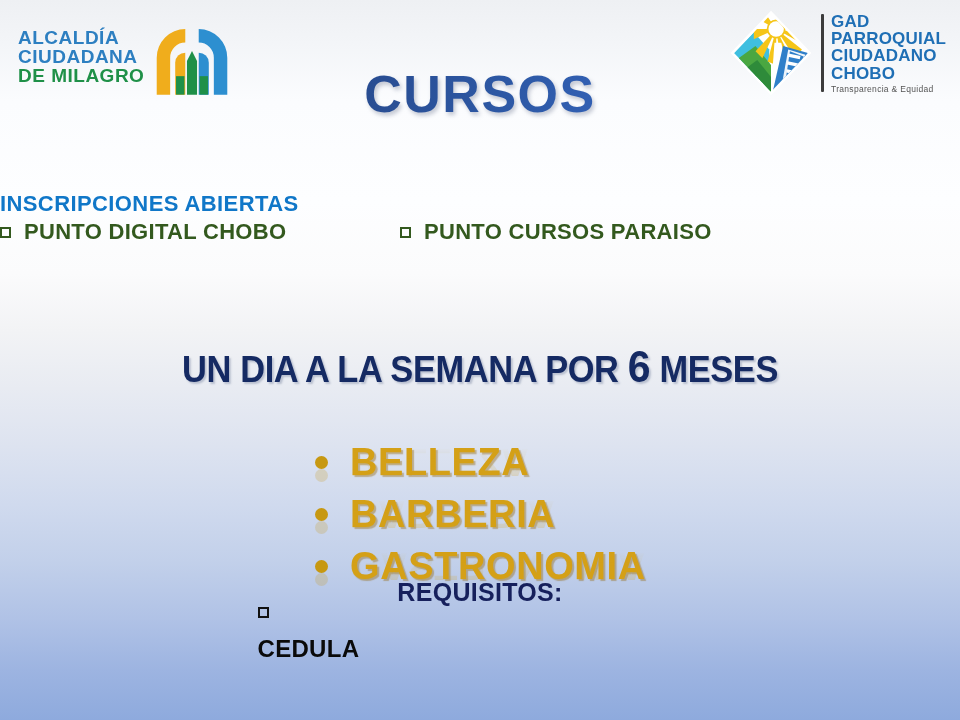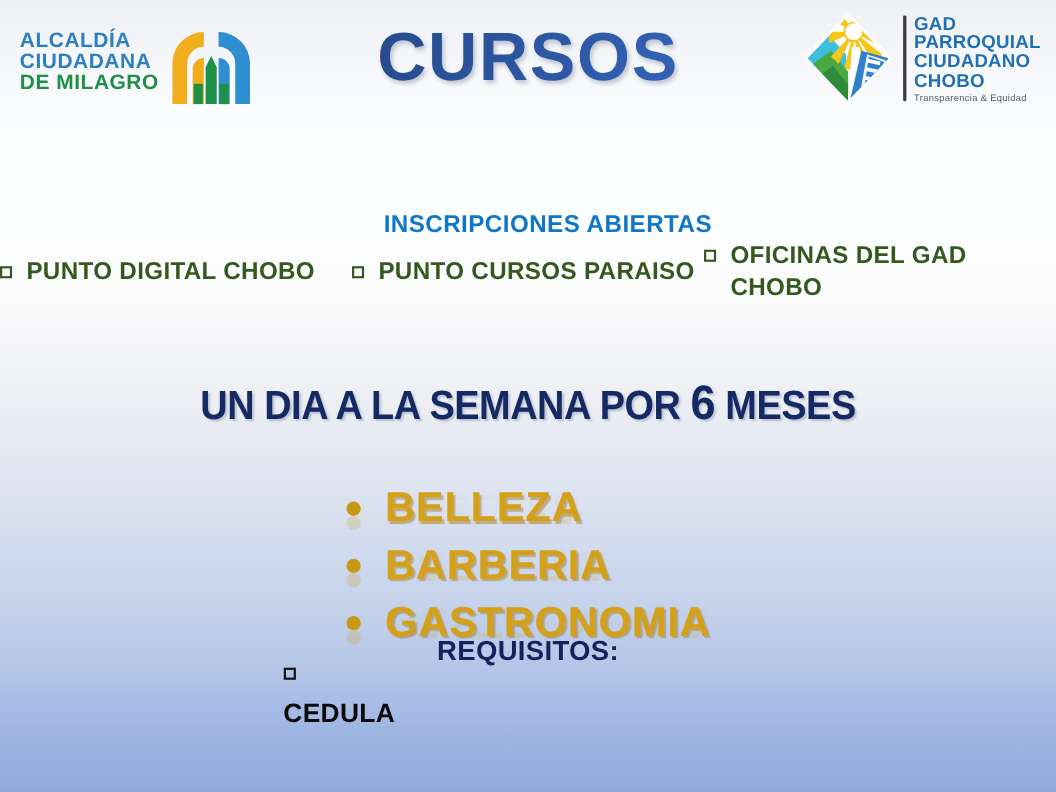--- a/index.html
+++ b/index.html
@@ -62,38 +62,39 @@
   .gad-tag {
     color:#555; font-size:8.5px; margin-top:3px; letter-spacing:0.3px;
   }
 
   
   .title-block {
     position:absolute; left:0; right:0; top:20px;
     text-align:center;
   }
   .title-line {
-    font-size:62px;
+    font-size:52px;
     font-weight:bold;
     letter-spacing:1.5px;
     line-height:1.08;
     background:linear-gradient(100deg,#1b3268 0%,#23407c 22%,#2e5aa8 55%,#3a6ccb 78%,#4075d6 100%);
     -webkit-background-clip:text;
     background-clip:text;
     color:transparent;
     -webkit-text-fill-color:transparent;
     filter:drop-shadow(2px 3px 2px rgba(90,100,130,0.35));
+    margin-top:46px;
   }
 
   
   .insc-head {
     position:absolute; left:0; right:0; top:191px;
-    text-align:center;
+    text-align:left;
     color:#1077c8;
-    font-size:22px; font-weight:bold; letter-spacing:0.4px;margin-left:36px;
+    font-size:22px; font-weight:bold; letter-spacing:0.4px;
   }
   .insc-list {
     position:absolute; left:0; right:0; top:217px;
     display:flex; flex-direction:row; align-items:center;
   }
   .insc-item {
     width:400px;
     display:flex; align-items:baseline; gap:13px;
     color:#33591e;
     font-size:22px; font-weight:bold; letter-spacing:0.3px;
@@ -273,24 +274,20 @@
   <div class="insc-head">INSCRIPCIONES ABIERTAS</div>
   <div class="insc-list">
     <div class="insc-item">
       <span class="box-bullet"></span>
       <span>PUNTO DIGITAL CHOBO</span>
     </div>
     <div class="insc-item">
       <span class="box-bullet"></span>
       <span>PUNTO CURSOS PARAISO</span>
     </div>
-    <div class="insc-item">
-      <span class="box-bullet"></span>
-      <span>OFICINAS DEL GAD CHOBO</span>
-    </div>
   </div>
 
   <div class="undia">
     <span>UN DIA A LA SEMANA POR </span><span class="big6">6</span><span> MESES</span>
   </div>
 
   <div class="courses">
     <div class="course-row">
       <span class="dot-bullet"></span>
       <span class="dot-reflection"></span>

